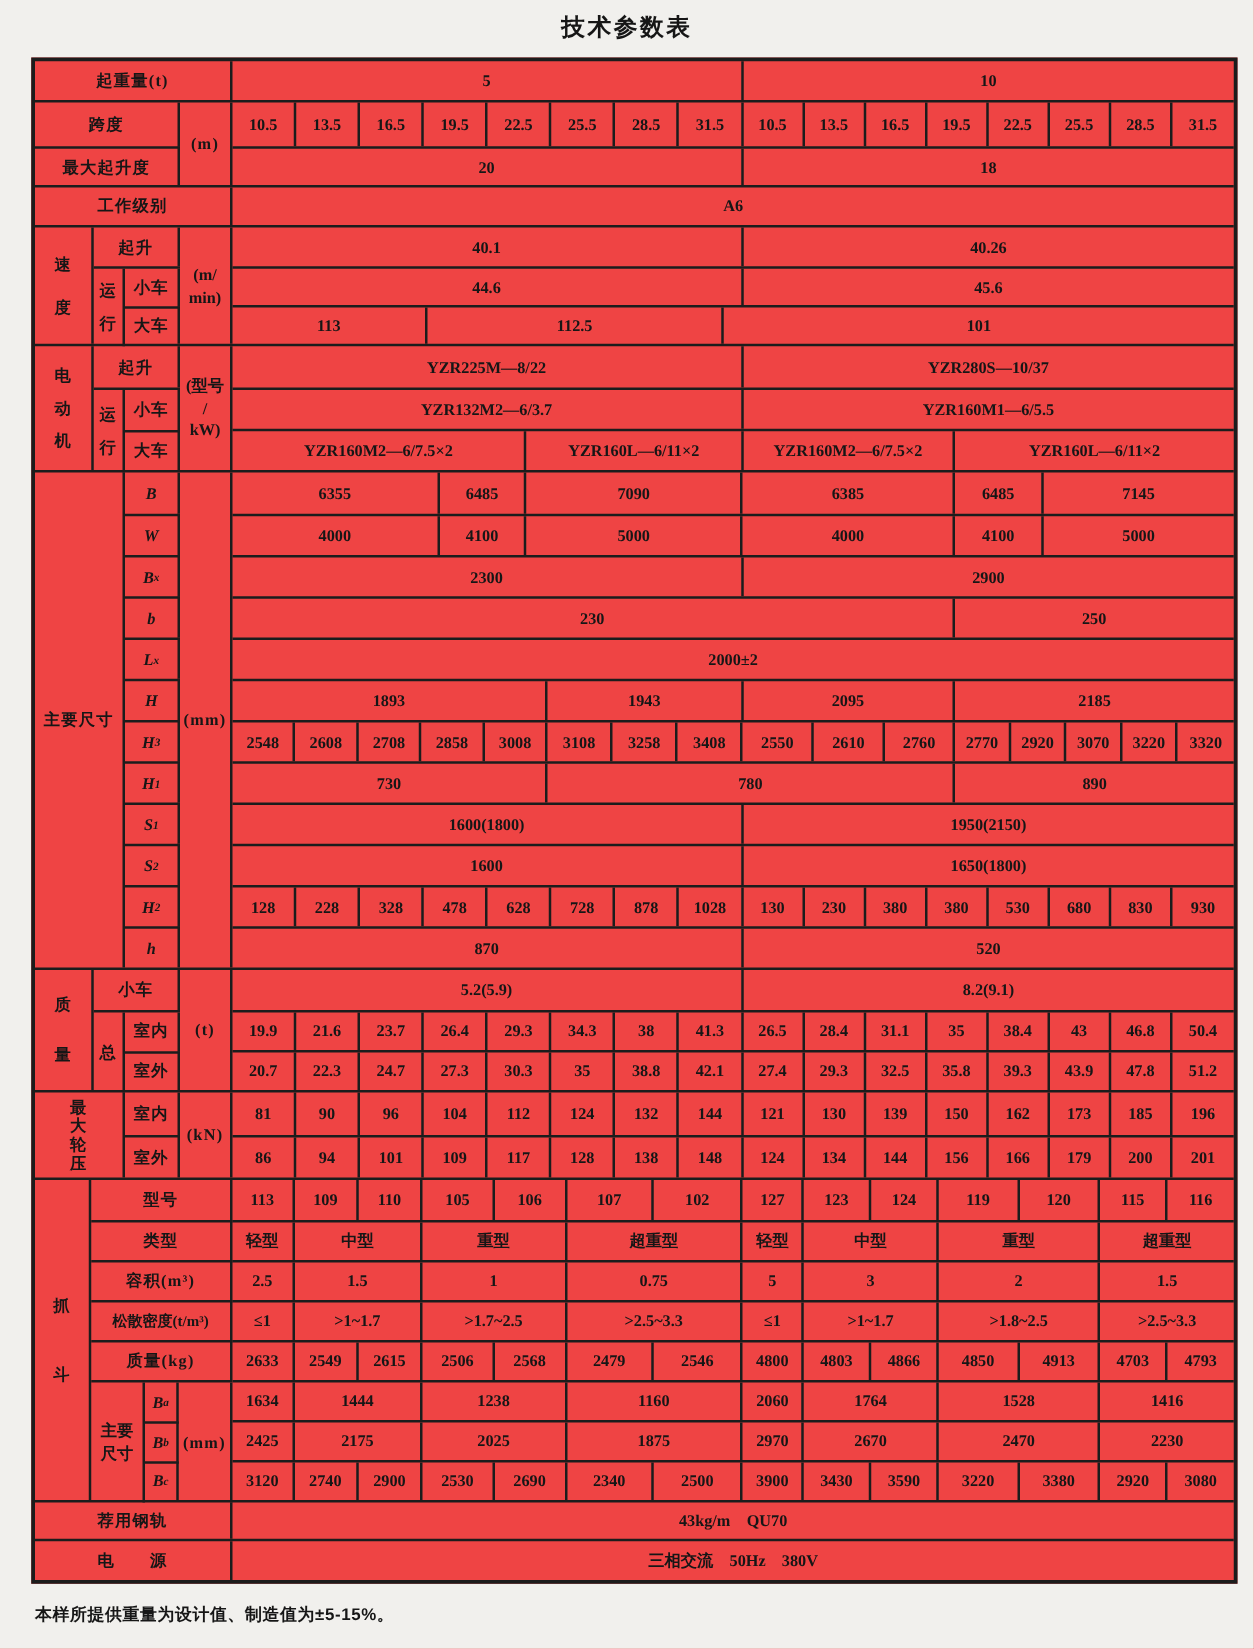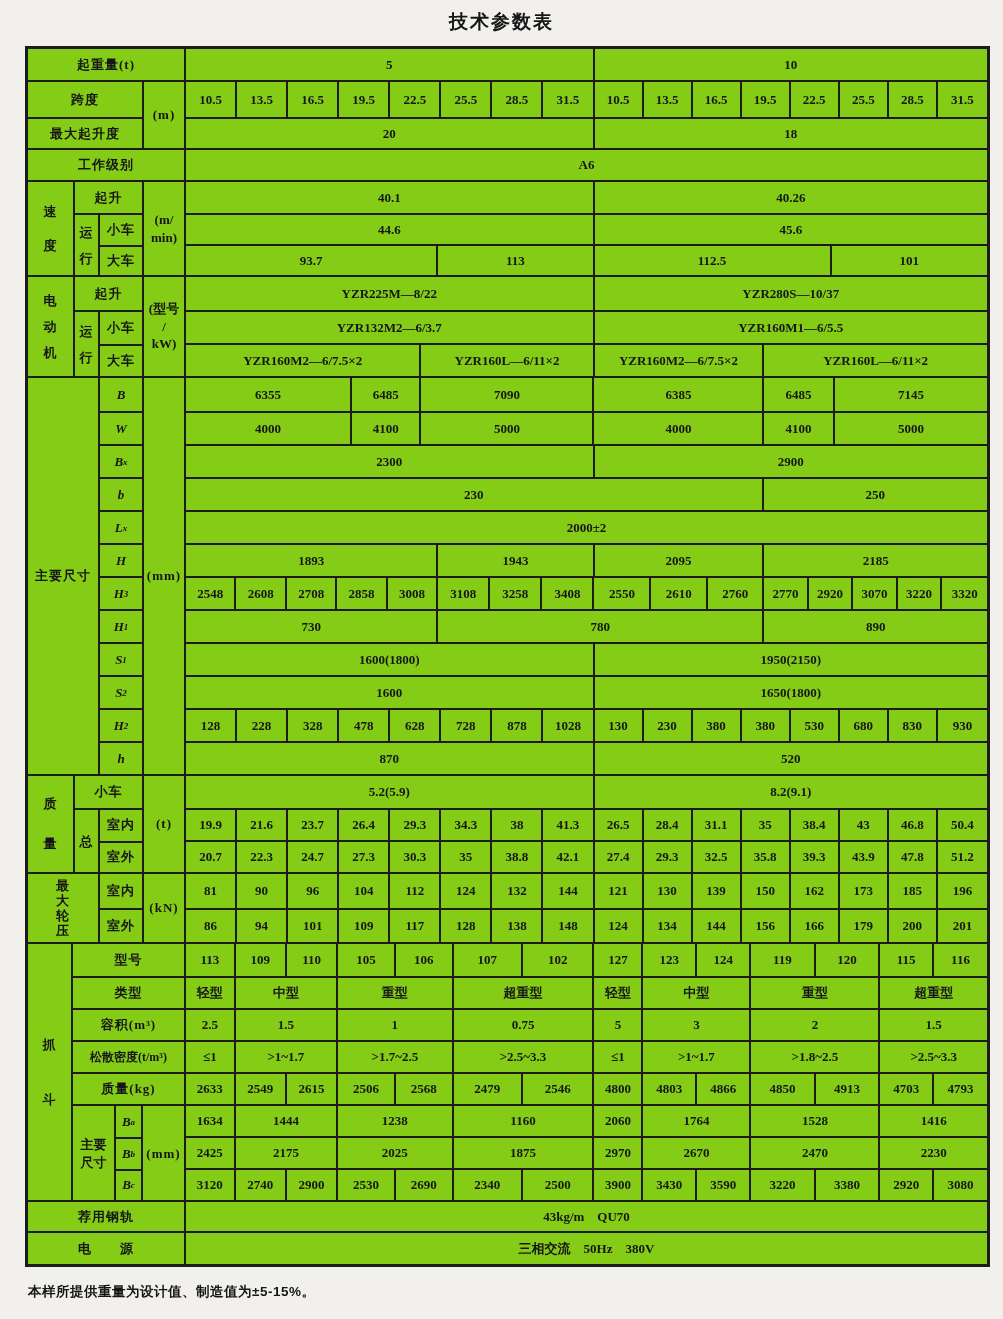--- a/index.html
+++ b/index.html
@@ -10,21 +10,21 @@
     font-family:"Liberation Serif", serif;
   }
   .title{
     text-align:center; padding-top:9px; height:46px;
     font-family:"Liberation Sans", sans-serif;
     font-size:19px; font-weight:bold; letter-spacing:2px;
   }
   .tbl{
     width:965px; margin-left:25px;
     border:3px solid var(--ln);
-    background:#84cc16;
+    background:#ef4444;
   }
   .sec{ display:flex; }
   .sec + .sec{ border-top:2px solid var(--ln); }
   .lh{ flex:0 0 158px; width:158px; display:flex; align-items:stretch; }
   .cell{
     border-right:2px solid var(--ln);
     display:flex; align-items:center; justify-content:center;
     text-align:center; overflow:hidden;
   }
   .col{ display:flex; flex-direction:column; }
@@ -160,21 +160,20 @@
     <div class="rows">
         <div class="r">
           <div class="c" style="width: 51%;">40.1</div>
           <div class="c" style="width: 49%;">40.26</div>
         </div>
         <div class="r">
           <div class="c" style="width: 51%;">44.6</div>
           <div class="c" style="width: 49%;">45.6</div>
         </div>
         <div class="r">
-          <div class="c" style="width: 31.5%;">93.7</div>
           <div class="c" style="width: 19.5%;">113</div>
           <div class="c" style="width: 29.6%;">112.5</div>
           <div class="c" style="width: 19.4%;">101</div>
         </div>
       </div>
   </div>
 
   <div class="sec" data-sec="motor">
     <div class="lh">
       <div class="cell w47 zh">

